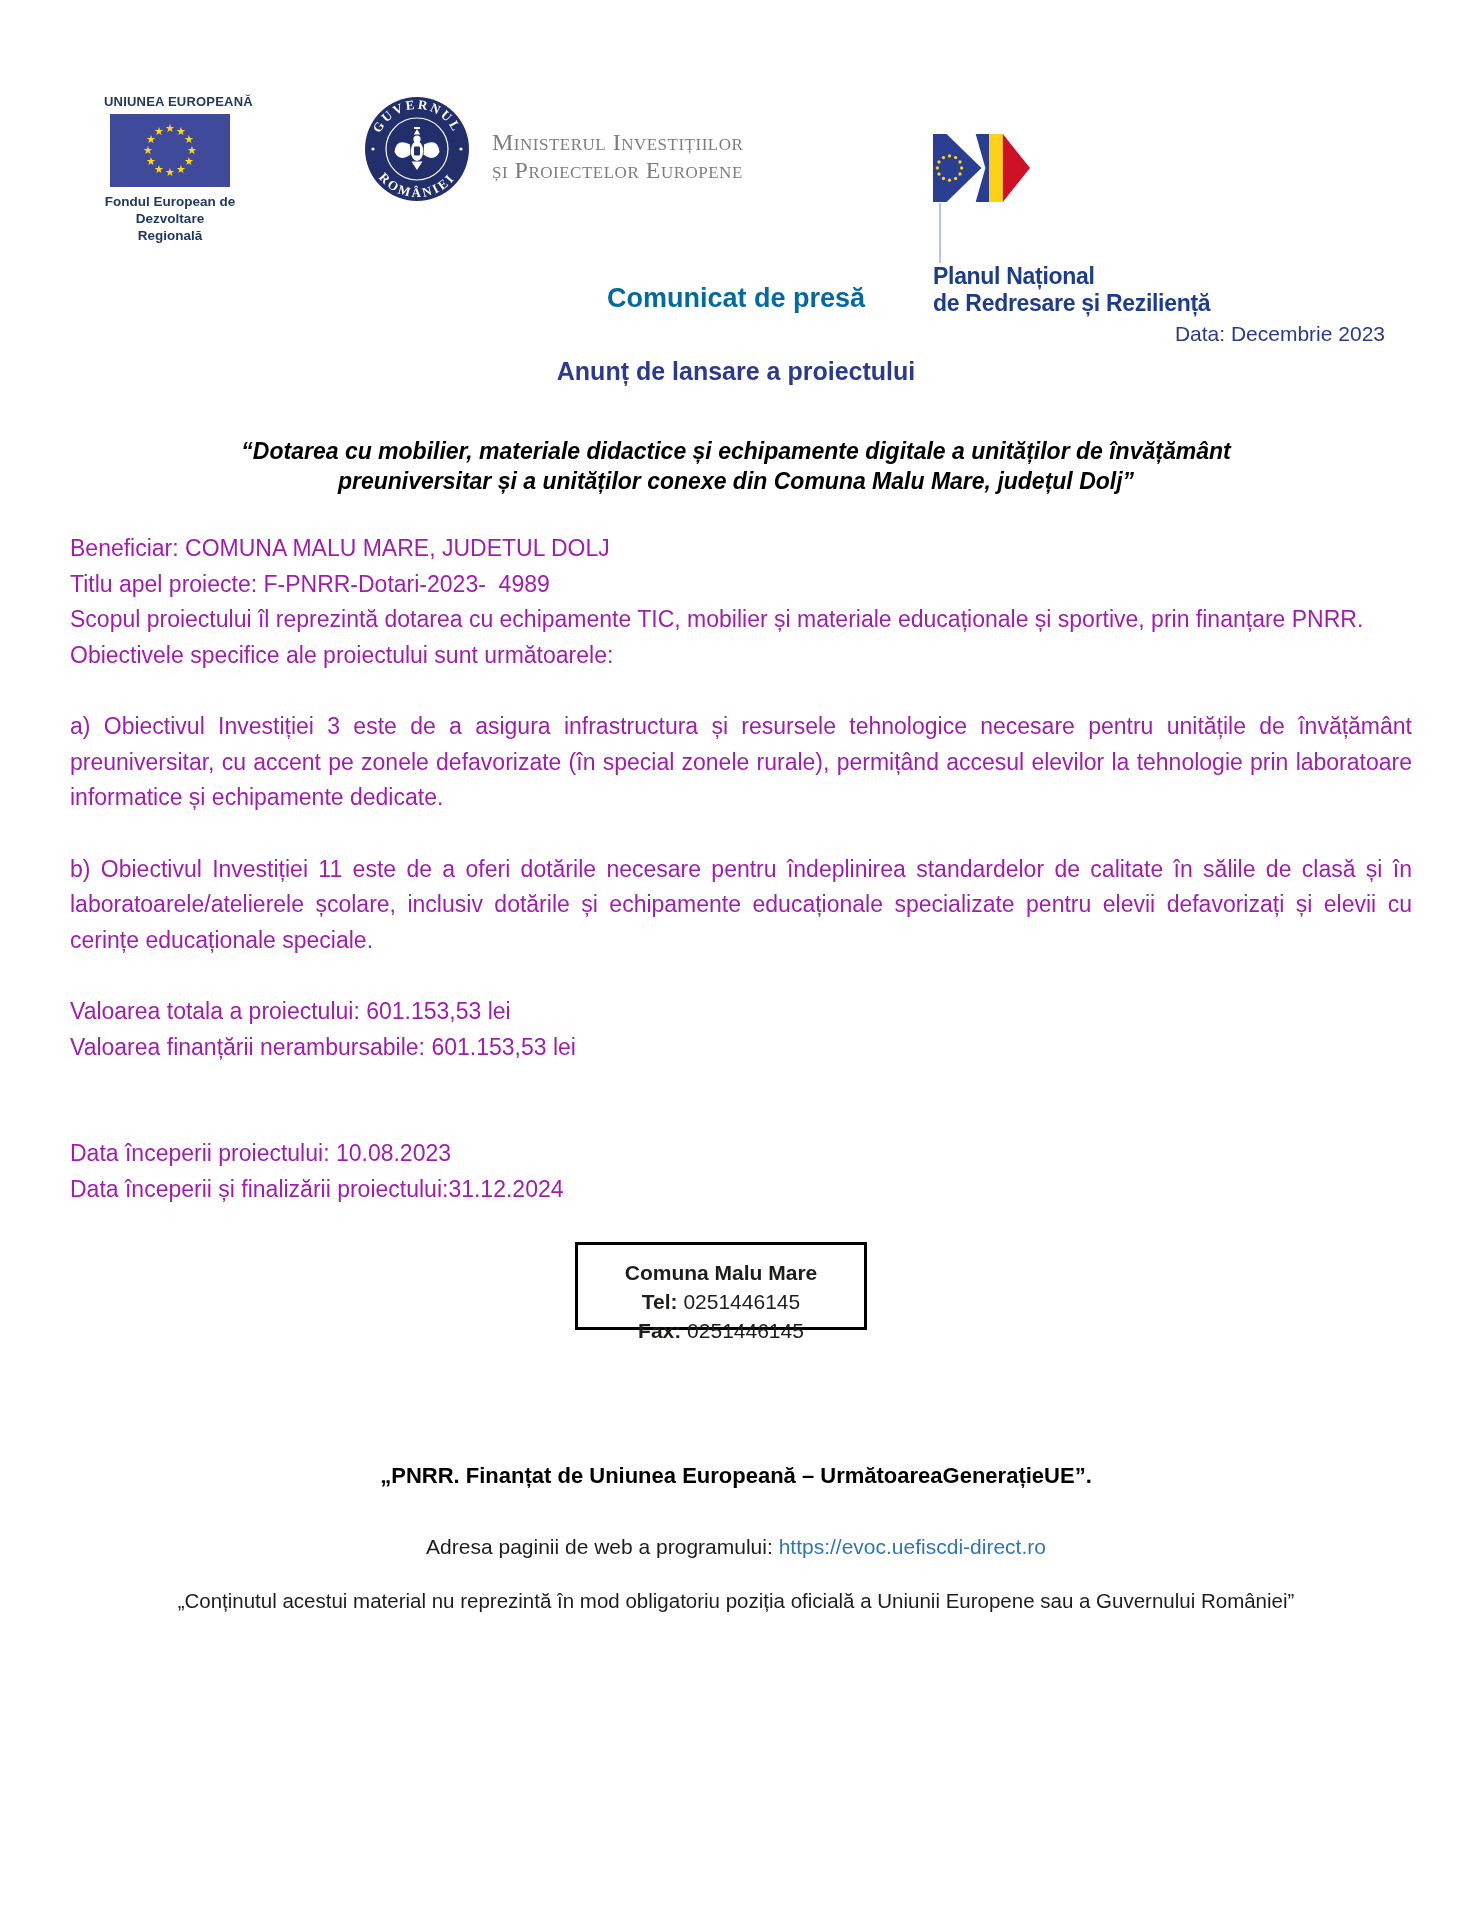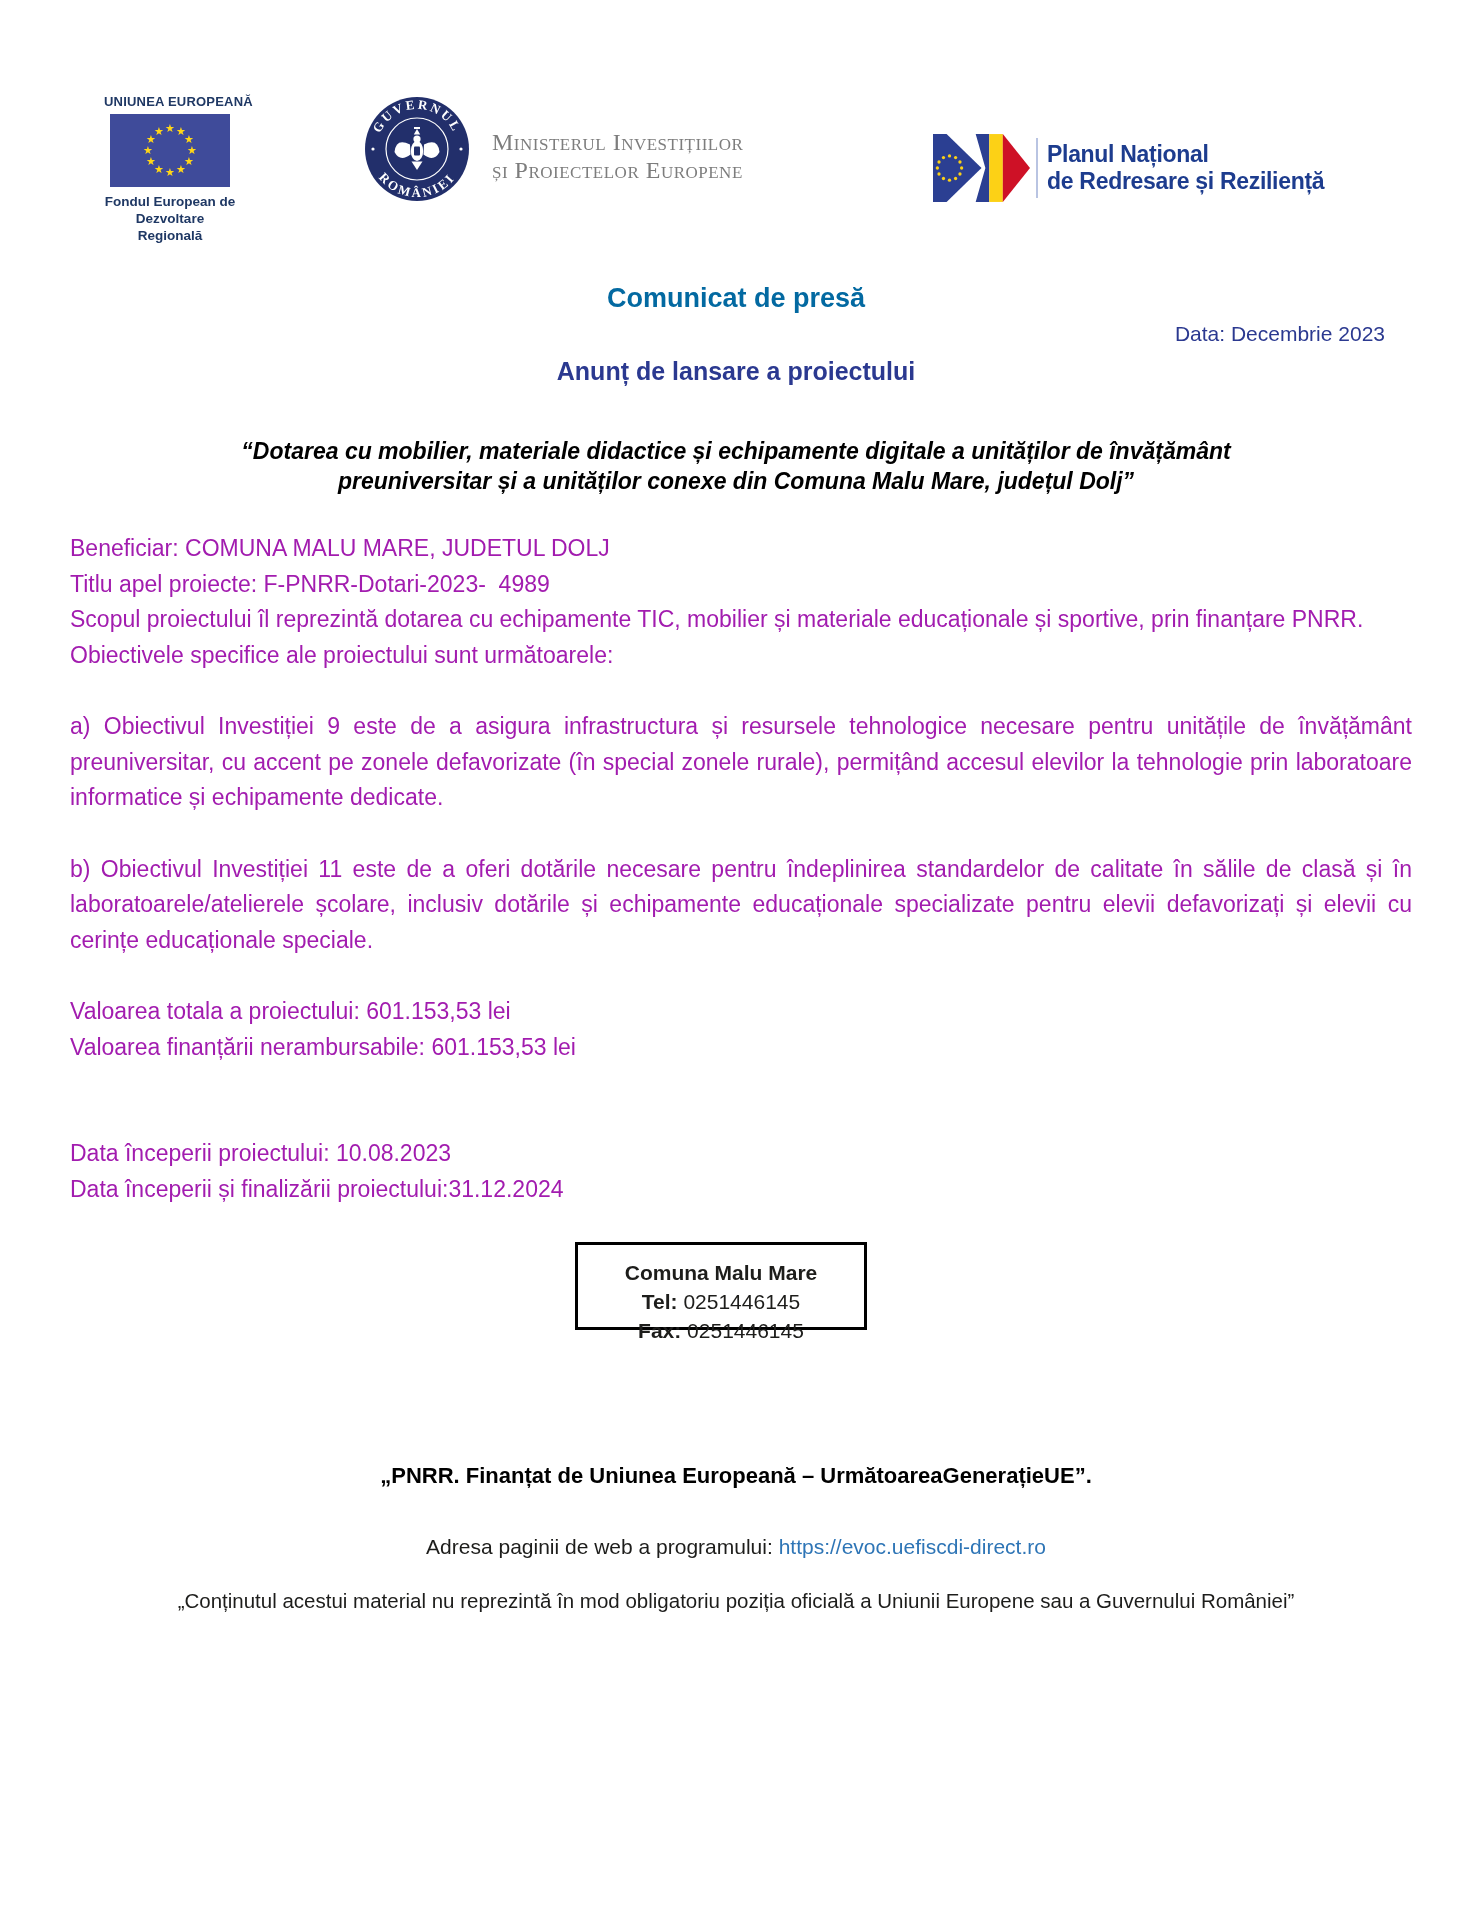--- a/index.html
+++ b/index.html
@@ -17,21 +17,21 @@
   .eu-flag  { display:block; margin:5px auto 0 auto; width:120px; height:73px; }
   .eu-sub   { margin-top:6px; font-size:13.5px; font-weight:bold; color:#1f3864; line-height:17px; }
 
   .gov-seal { position:absolute; left:364px; top:96px; width:106px; height:106px; }
 
   .ministry { position:absolute; left:492px; top:128px;
               font-family:"Liberation Serif","DejaVu Serif",serif;
               font-variant:small-caps; font-size:24px; line-height:28px;
               color:#7d7d7d; letter-spacing:.5px; }
 
-  .pnrr-block   { position:absolute; left:933px; top:133px; display:flex; align-items:center; }
+  .pnrr-block   { position:absolute; left:933px; top:133px; display:flex; align-items:flex-start;flex-direction:column; }
   .pnrr-logo    { width:97px; height:70px; display:block; }
   .pnrr-divider { width:0; height:60px; border-left:2px solid #b9c4e2; margin:0 9px 0 6px; }
   .pnrr-text    { font-size:23px; font-weight:bold; color:#1d3c8e; line-height:27px; letter-spacing:-.3px; white-space:nowrap; }
 
   
   .press-title { position:absolute; top:283px; left:0; width:100%; text-align:center;
                  font-size:27px; font-weight:bold; color:#0369a1; }
   .date-line   { position:absolute; top:322px; right:87px; font-size:21px; color:#2b3990; }
   .announce-title { position:absolute; top:357px; left:0; width:100%; text-align:center;
                  font-size:25px; font-weight:bold; color:#2b3990; }
@@ -157,21 +157,21 @@
   <div class="project-title">
     <div>“Dotarea cu mobilier, materiale didactice și echipamente digitale a unităților de învățământ</div>
     <div>preuniversitar și a unităților conexe din Comuna Malu Mare, județul Dolj”</div>
   </div>
 
   <div class="doc-body">
     <p>Beneficiar: COMUNA MALU MARE, JUDETUL DOLJ</p>
     <p>Titlu apel proiecte: F-PNRR-Dotari-2023-  4989</p>
     <p>Scopul proiectului îl reprezintă dotarea cu echipamente TIC, mobilier și materiale educaționale și sportive, prin finanțare PNRR.</p>
     <p>Obiectivele specifice ale proiectului sunt următoarele:</p>
-    <p class="justify gap1">a) Obiectivul Investiției 9 este de a asigura infrastructura și resursele tehnologice necesare pentru unitățile de învățământ preuniversitar, cu accent pe zonele defavorizate (în special zonele rurale), permițând accesul elevilor la tehnologie prin laboratoare informatice și echipamente dedicate.</p>
+    <p class="justify gap1">a) Obiectivul Investiției 3 este de a asigura infrastructura și resursele tehnologice necesare pentru unitățile de învățământ preuniversitar, cu accent pe zonele defavorizate (în special zonele rurale), permițând accesul elevilor la tehnologie prin laboratoare informatice și echipamente dedicate.</p>
     <p class="justify gap1">b) Obiectivul Investiției 11 este de a oferi dotările necesare pentru îndeplinirea standardelor de calitate în sălile de clasă și în laboratoarele/atelierele școlare, inclusiv dotările și echipamente educaționale specializate pentru elevii defavorizați și elevii cu cerințe educaționale speciale.</p>
     <p class="gap1">Valoarea totala a proiectului: 601.153,53 lei</p>
     <p>Valoarea finanțării nerambursabile: 601.153,53 lei</p>
     <p class="gap2">Data începerii proiectului: 10.08.2023</p>
     <p>Data începerii și finalizării proiectului:31.12.2024</p>
   </div>
 
   <div class="contact-box">
     <div class="name">Comuna Malu Mare</div>
     <div><span class="lbl">Tel:</span><span> 0251446145</span></div>

